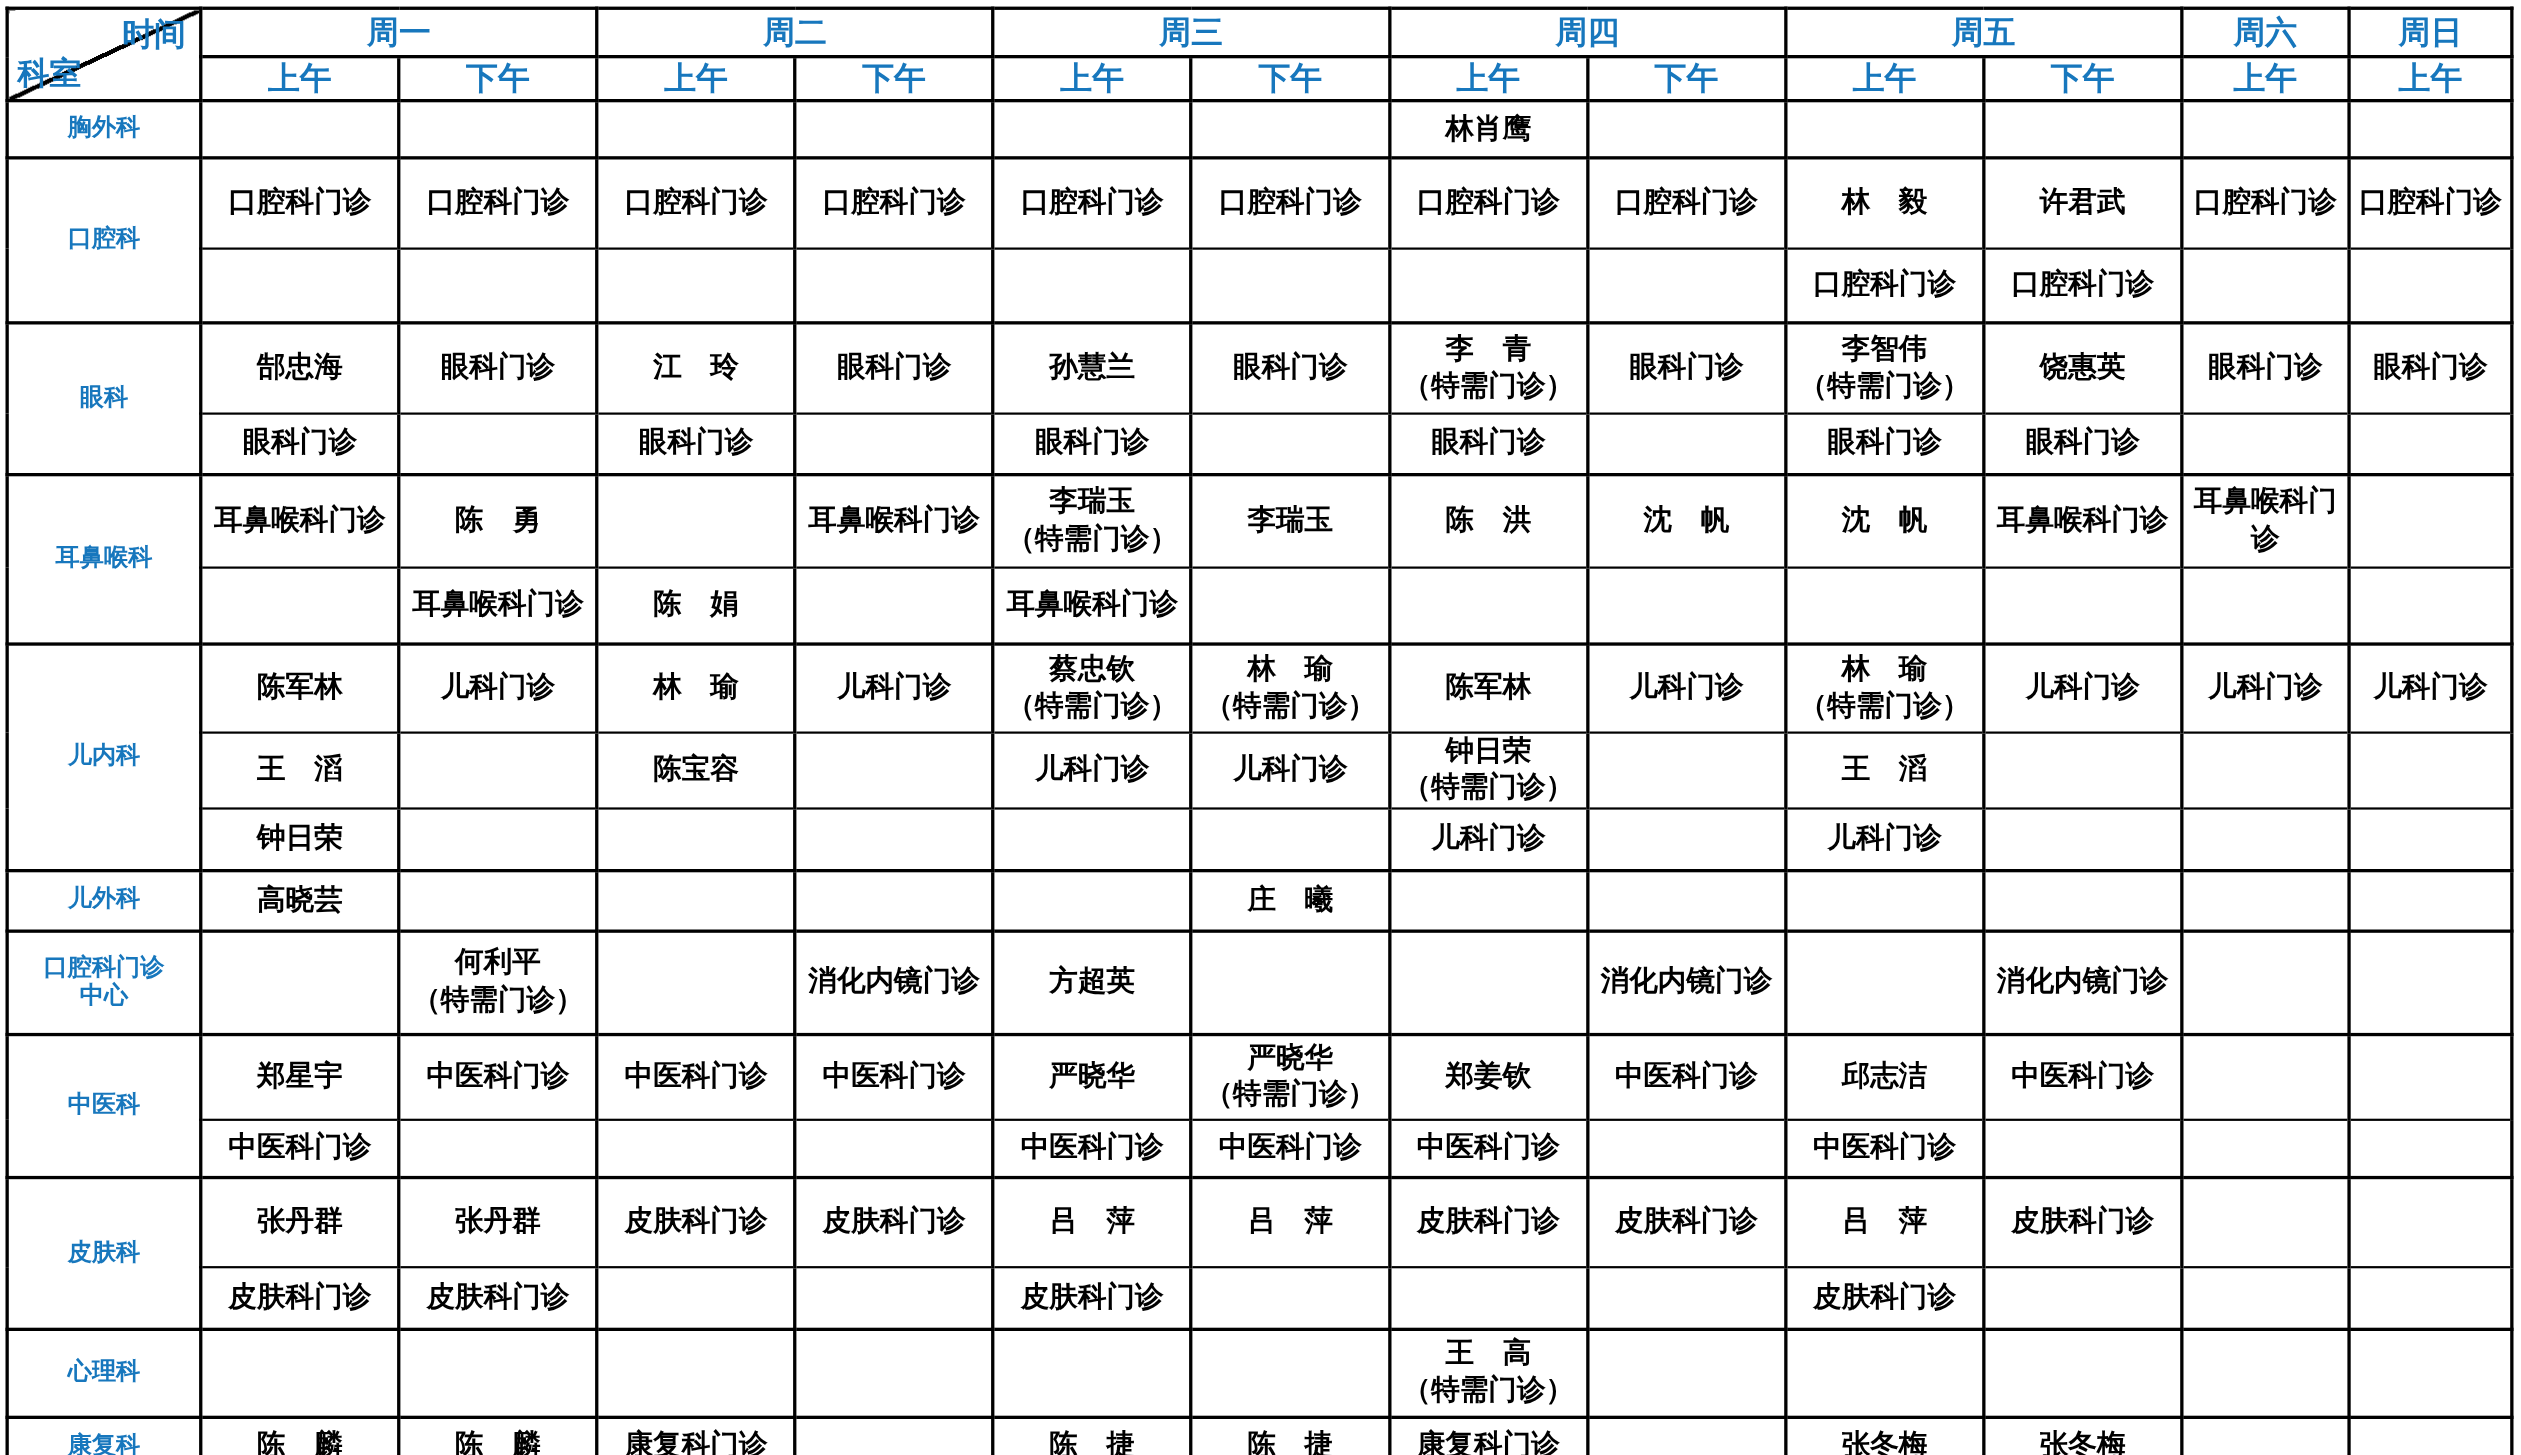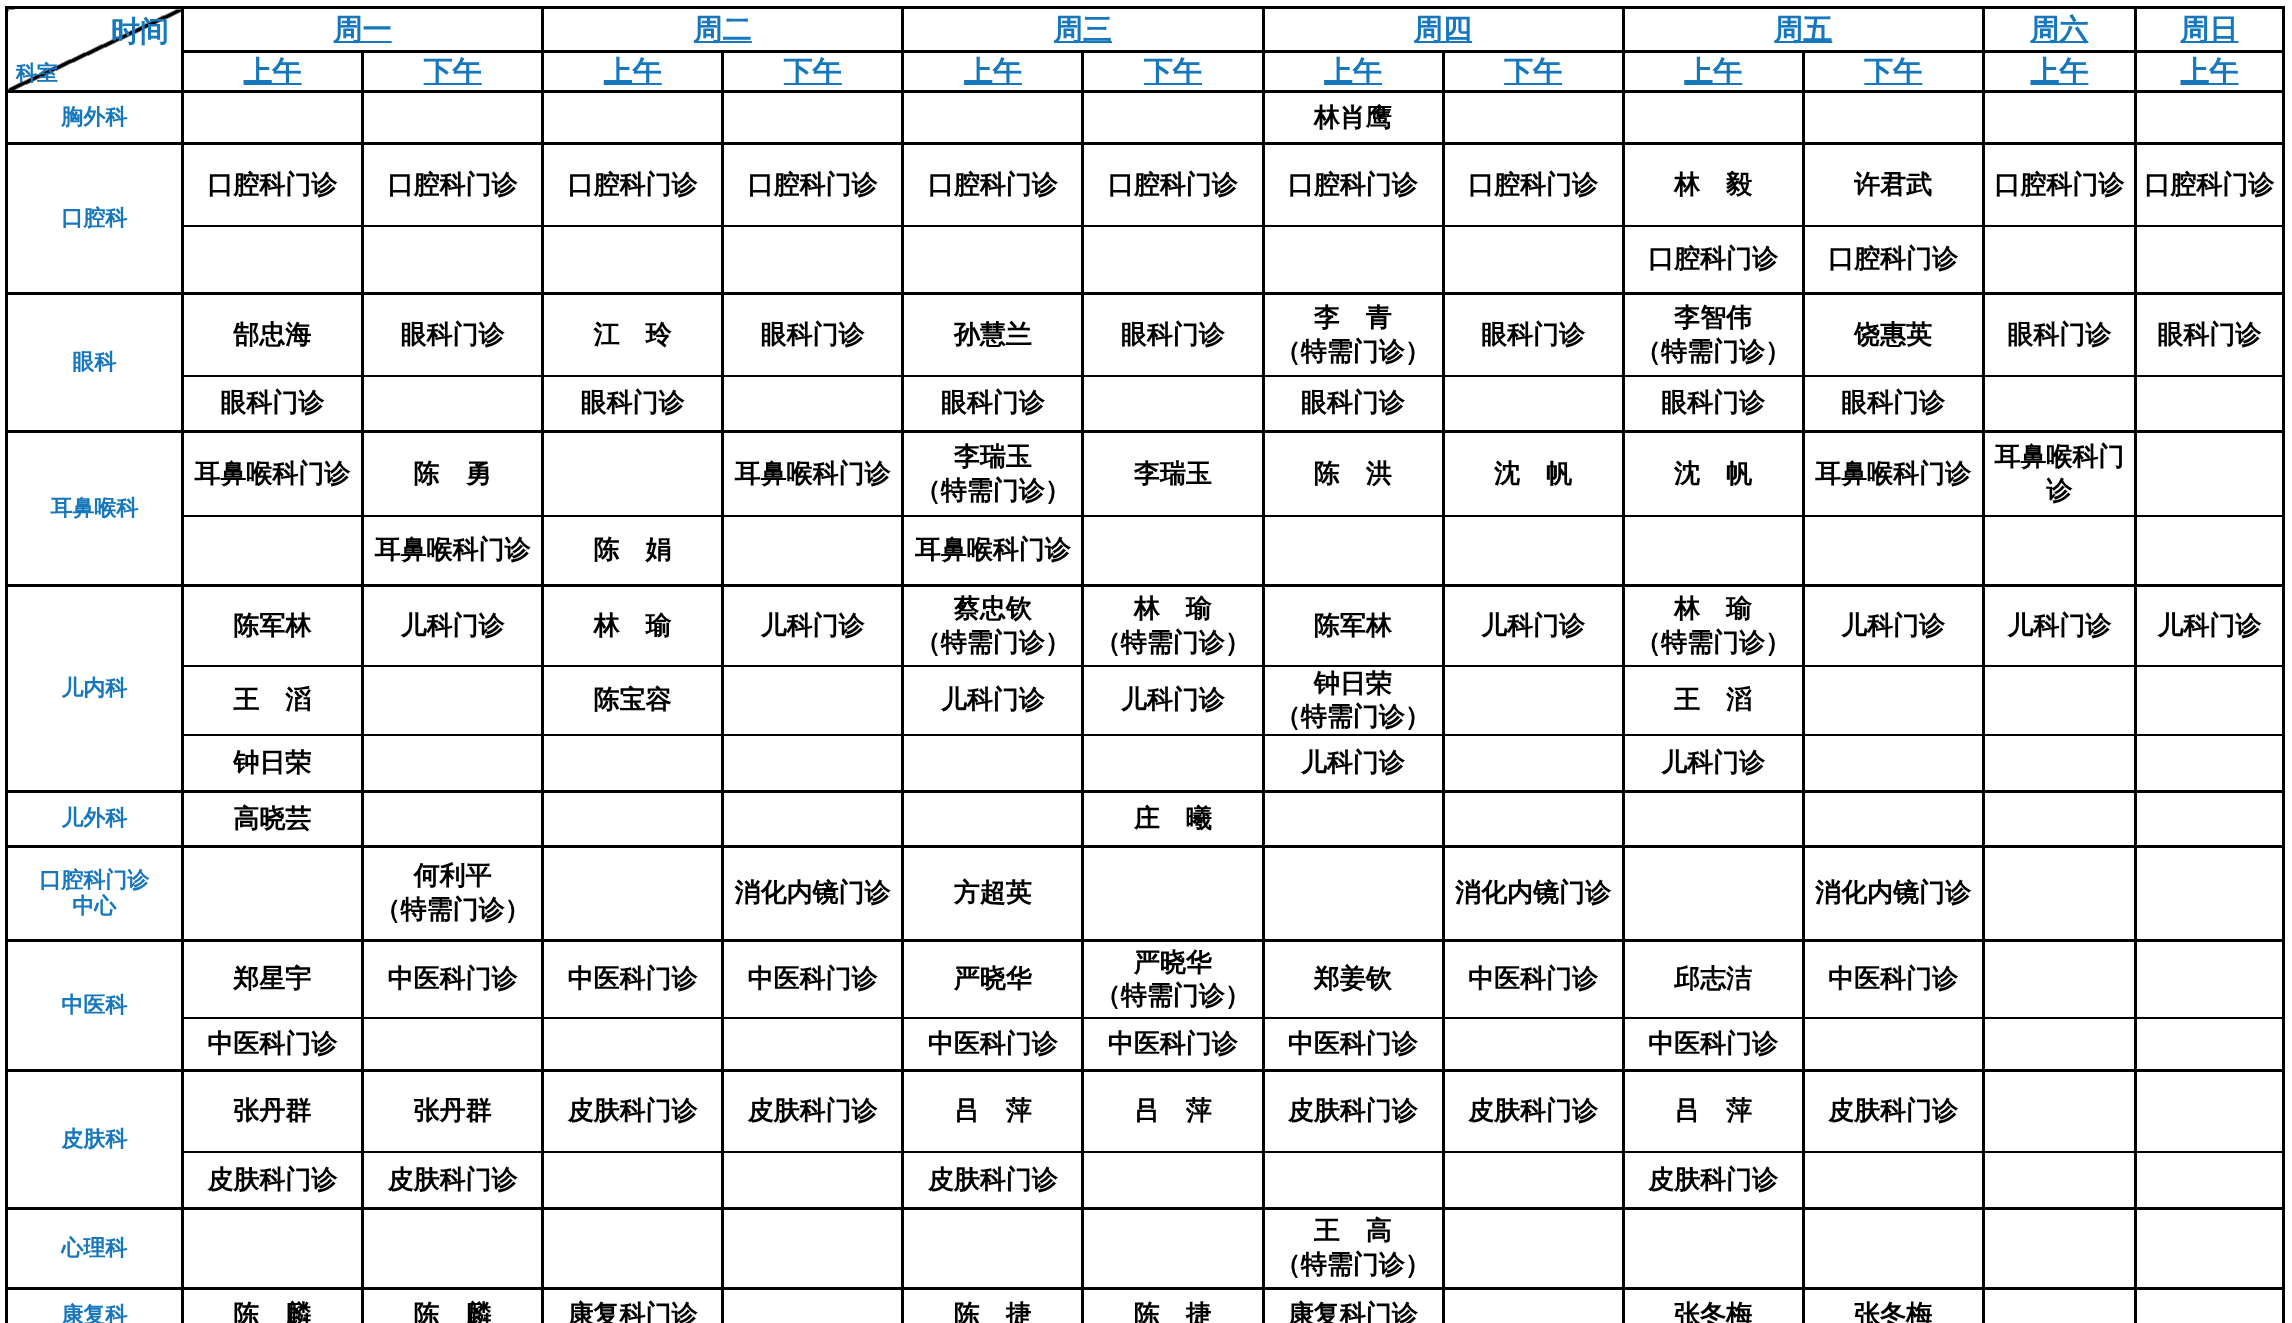--- a/index.html
+++ b/index.html
@@ -10,32 +10,32 @@
     border:3px solid var(--border);
     font-family:"DejaVu Sans","Liberation Sans",sans-serif;
     font-weight:bold;
     text-align:center;
     vertical-align:middle;
     padding:0 2px;
     overflow:hidden;
   }
   tr.pre>td{border-bottom-width:2px;}
   tr.sub>td{border-top-width:2px;}
-  .day-h,.sess-h{color:var(--accent); font-size:29px; line-height:1.1;text-decoration:underline;}
+  .day-h,.sess-h{color:var(--accent); font-size:29px; line-height:1.1;}
   .dept{color:var(--accent); font-size:22px; white-space:pre-line; line-height:1.2;}
   .cell{color:#000; font-size:26px; white-space:pre-line; line-height:1.3;}
   .corner{
     position:relative;
     background:linear-gradient(to bottom right,
       transparent calc(50% - 2px), #000 calc(50% - 2px),
       #000 calc(50% + 2px), transparent calc(50% + 2px));
     padding-left:32px;
   }
   .corner .t{position:absolute; top:3px; right:12px; color:var(--accent); font-size:29px;}
-  .corner .b{position:absolute; bottom:3px; left:8px; color:var(--accent); font-size:21px;}
+  .corner .b{position:absolute; bottom:3px; left:8px; color:var(--accent); font-size:29px;}
 </style>
 </head>
 <body>
 
 <div class="wrap">
   <table>
     <colgroup>
       <col style="width:176px">
       <col style="width:180px">
         <col style="width:180px">

